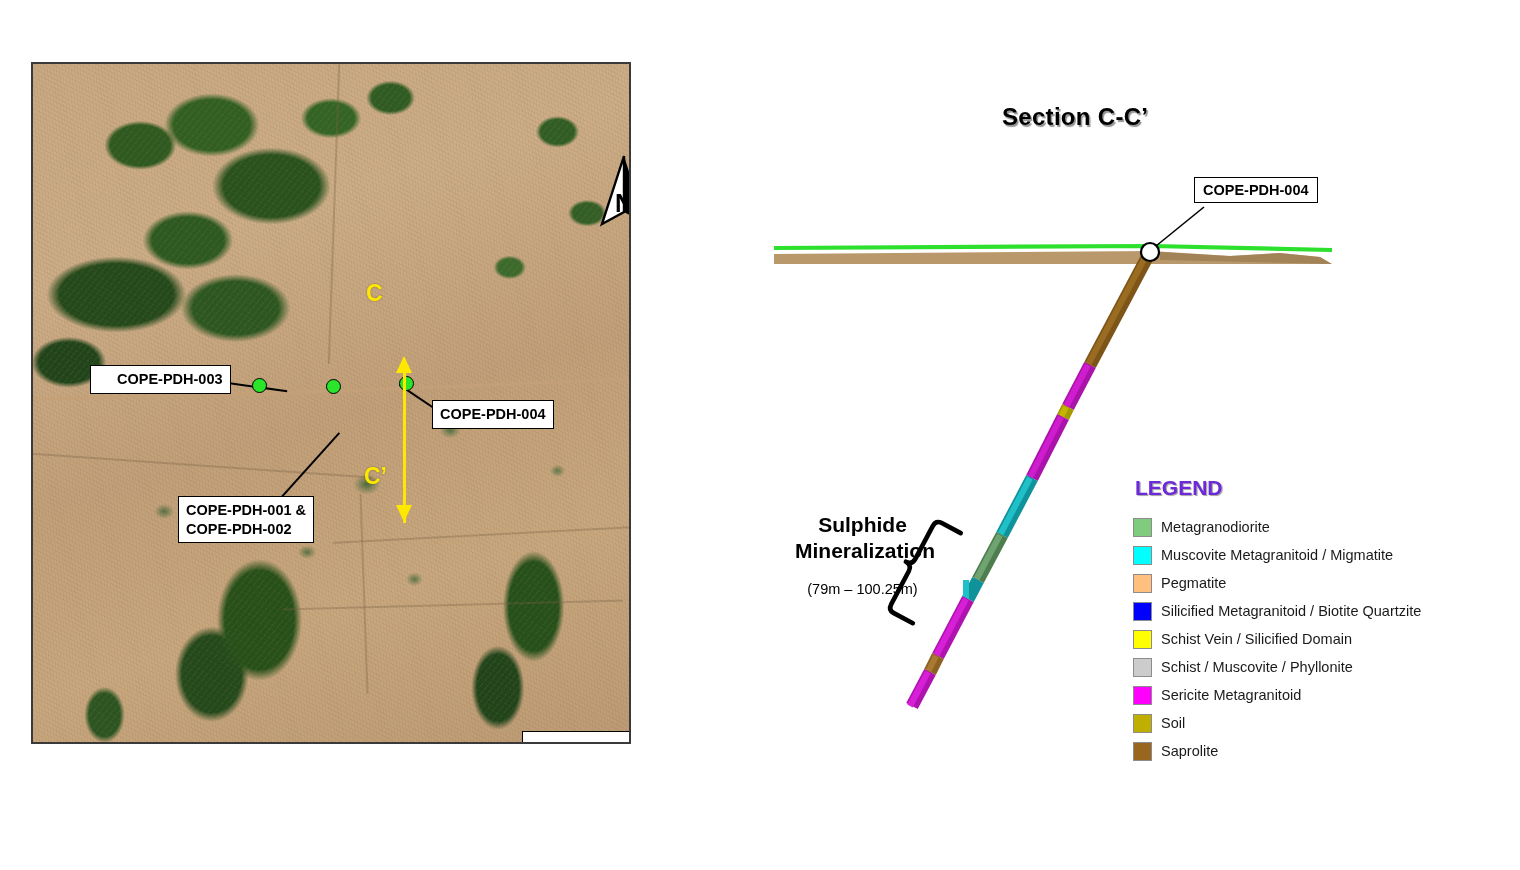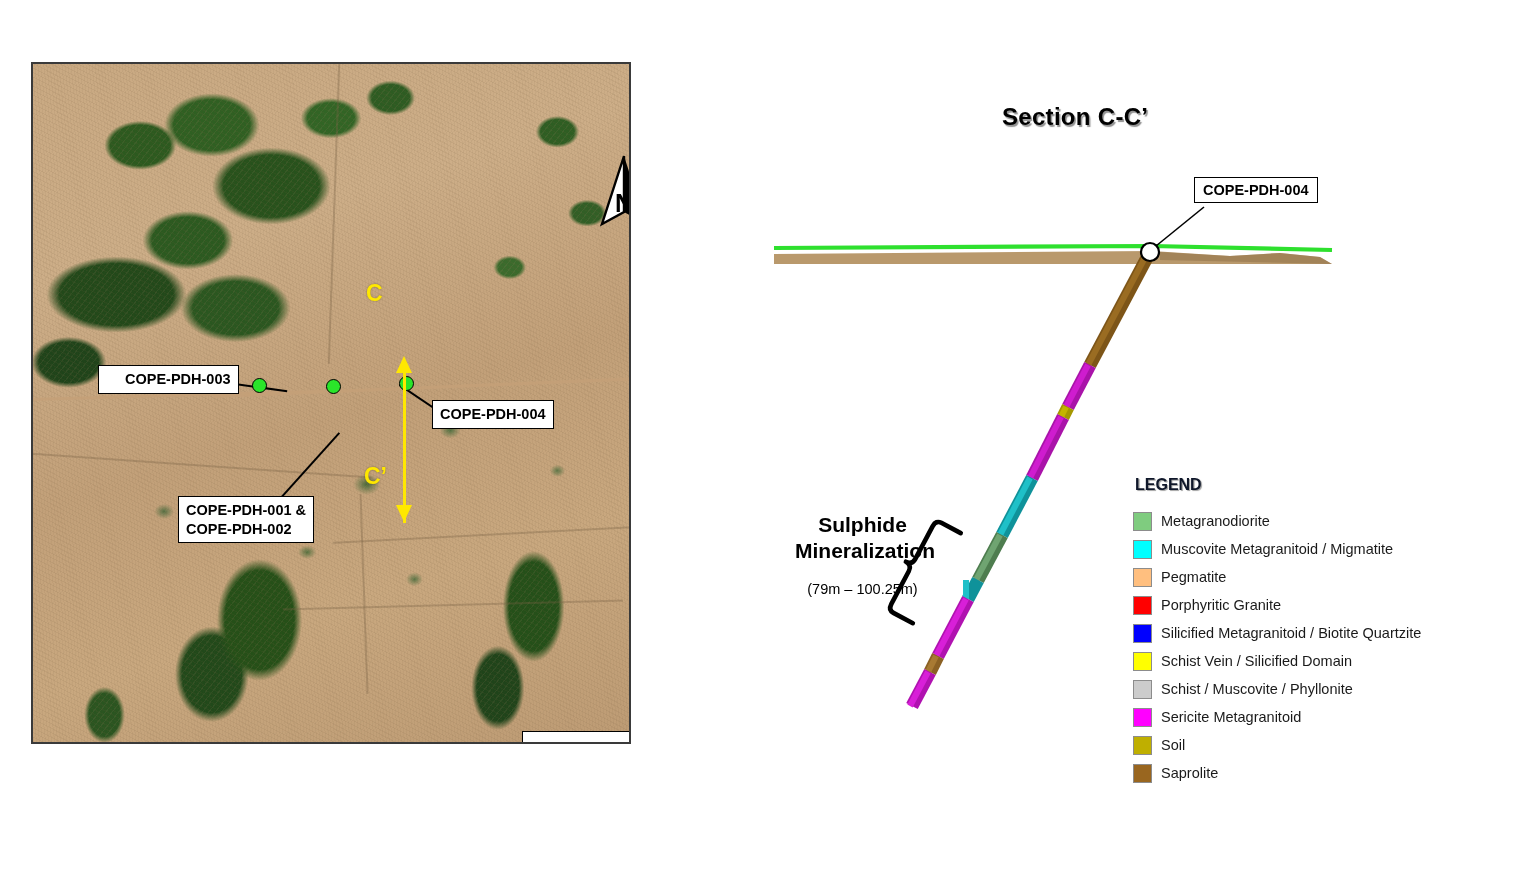--- a/index.html
+++ b/index.html
@@ -63,21 +63,21 @@
                  color:#000;text-shadow:1.5px 1.5px 1px rgba(110,110,110,.75);letter-spacing:.3px;}
   #sec-svg{position:absolute;left:760px;top:160px;width:600px;height:500px;overflow:visible;}
   #collar-lbl{position:absolute;left:1194px;top:177px;background:#fff;border:1.4px solid #000;
               font-weight:bold;font-size:14.5px;padding:4px 8px;color:#000;}
   #sulph-lbl{position:absolute;left:795px;top:512px;width:135px;text-align:center;color:#000;}
   #sulph-lbl .s1,#sulph-lbl .s2{font-weight:bold;font-size:21px;line-height:1.24;display:block;}
   #sulph-lbl .s3{font-size:14.5px;display:block;margin-top:17px;}
 
   
   #legend{position:absolute;left:1133px;top:476px;width:340px;}
-  #legend-title{font-size:16px;font-weight:bold;color:#0f172a;margin:0 0 13px 2px;
+  #legend-title{font-size:21px;font-weight:bold;color:#6d28d9;margin:0 0 13px 2px;
                 text-shadow:1.2px 1.2px .8px rgba(125,125,125,.7);}
   .leg-row{display:flex;align-items:center;height:28px;}
   .leg-sw{width:19px;height:19px;border:1px solid #8c8c8c;box-sizing:border-box;flex:0 0 auto;}
   .leg-txt{margin-left:9px;font-size:14.5px;color:#1a1a1a;white-space:nowrap;}
 </style>
 </head>
 <body>
 
 <div id="map-panel">
   <div id="sat-base"></div>
@@ -92,21 +92,21 @@
   <div class="track" style="left:330px;top:430px;width:2px;height:200px;transform:rotate(-2deg);"></div>
 
   <div class="leader" style="left:181px;top:316px;width:74px;transform:rotate(8deg);"></div>
   <div class="leader" style="left:232px;top:450px;width:110px;transform:rotate(-48deg);"></div>
   <div class="leader" style="left:367px;top:320px;width:58px;transform:rotate(34deg);"></div>
 
   <div class="collar" style="left:219px;top:314px;"></div>
   <div class="collar" style="left:293px;top:315px;"></div>
   <div class="collar" style="left:366px;top:312px;"></div>
 
-  <div class="lbl" style="left:65px;top:301px;padding-left:26px;">COPE-PDH-003</div>
+  <div class="lbl" style="left:57px;top:301px;padding-left:26px;">COPE-PDH-003</div>
   <div class="lbl" style="left:145px;top:432px;">COPE-PDH-001 &amp;
 COPE-PDH-002</div>
   <div class="lbl" style="left:399px;top:336px;">COPE-PDH-004</div>
 
   <div id="sec-line"></div>
   <div class="arrowhead" style="left:363px;top:292px;border-left:8.5px solid transparent;border-right:8.5px solid transparent;border-bottom:17px solid #ffe800;"></div>
   <div class="arrowhead" style="left:363px;top:441px;border-left:8.5px solid transparent;border-right:8.5px solid transparent;border-top:17px solid #ffe800;"></div>
   <div class="sec-cap" style="left:333px;top:216px;">C</div>
   <div class="sec-cap" style="left:331px;top:399px;">C’</div>
 
@@ -181,24 +181,20 @@
       </div>
       <div class="leg-row">
         <span class="leg-sw" style="background: rgb(0, 255, 255);"></span>
         <span class="leg-txt">Muscovite Metagranitoid / Migmatite</span>
       </div>
       <div class="leg-row">
         <span class="leg-sw" style="background: rgb(255, 191, 127);"></span>
         <span class="leg-txt">Pegmatite</span>
       </div>
       <div class="leg-row">
-        <span class="leg-sw" style="background: rgb(255, 0, 0);"></span>
-        <span class="leg-txt">Porphyritic Granite</span>
-      </div>
-      <div class="leg-row">
         <span class="leg-sw" style="background: rgb(0, 0, 255);"></span>
         <span class="leg-txt">Silicified Metagranitoid / Biotite Quartzite</span>
       </div>
       <div class="leg-row">
         <span class="leg-sw" style="background: rgb(255, 255, 0);"></span>
         <span class="leg-txt">Schist Vein / Silicified Domain</span>
       </div>
       <div class="leg-row">
         <span class="leg-sw" style="background: rgb(204, 204, 204);"></span>
         <span class="leg-txt">Schist / Muscovite / Phyllonite</span>

